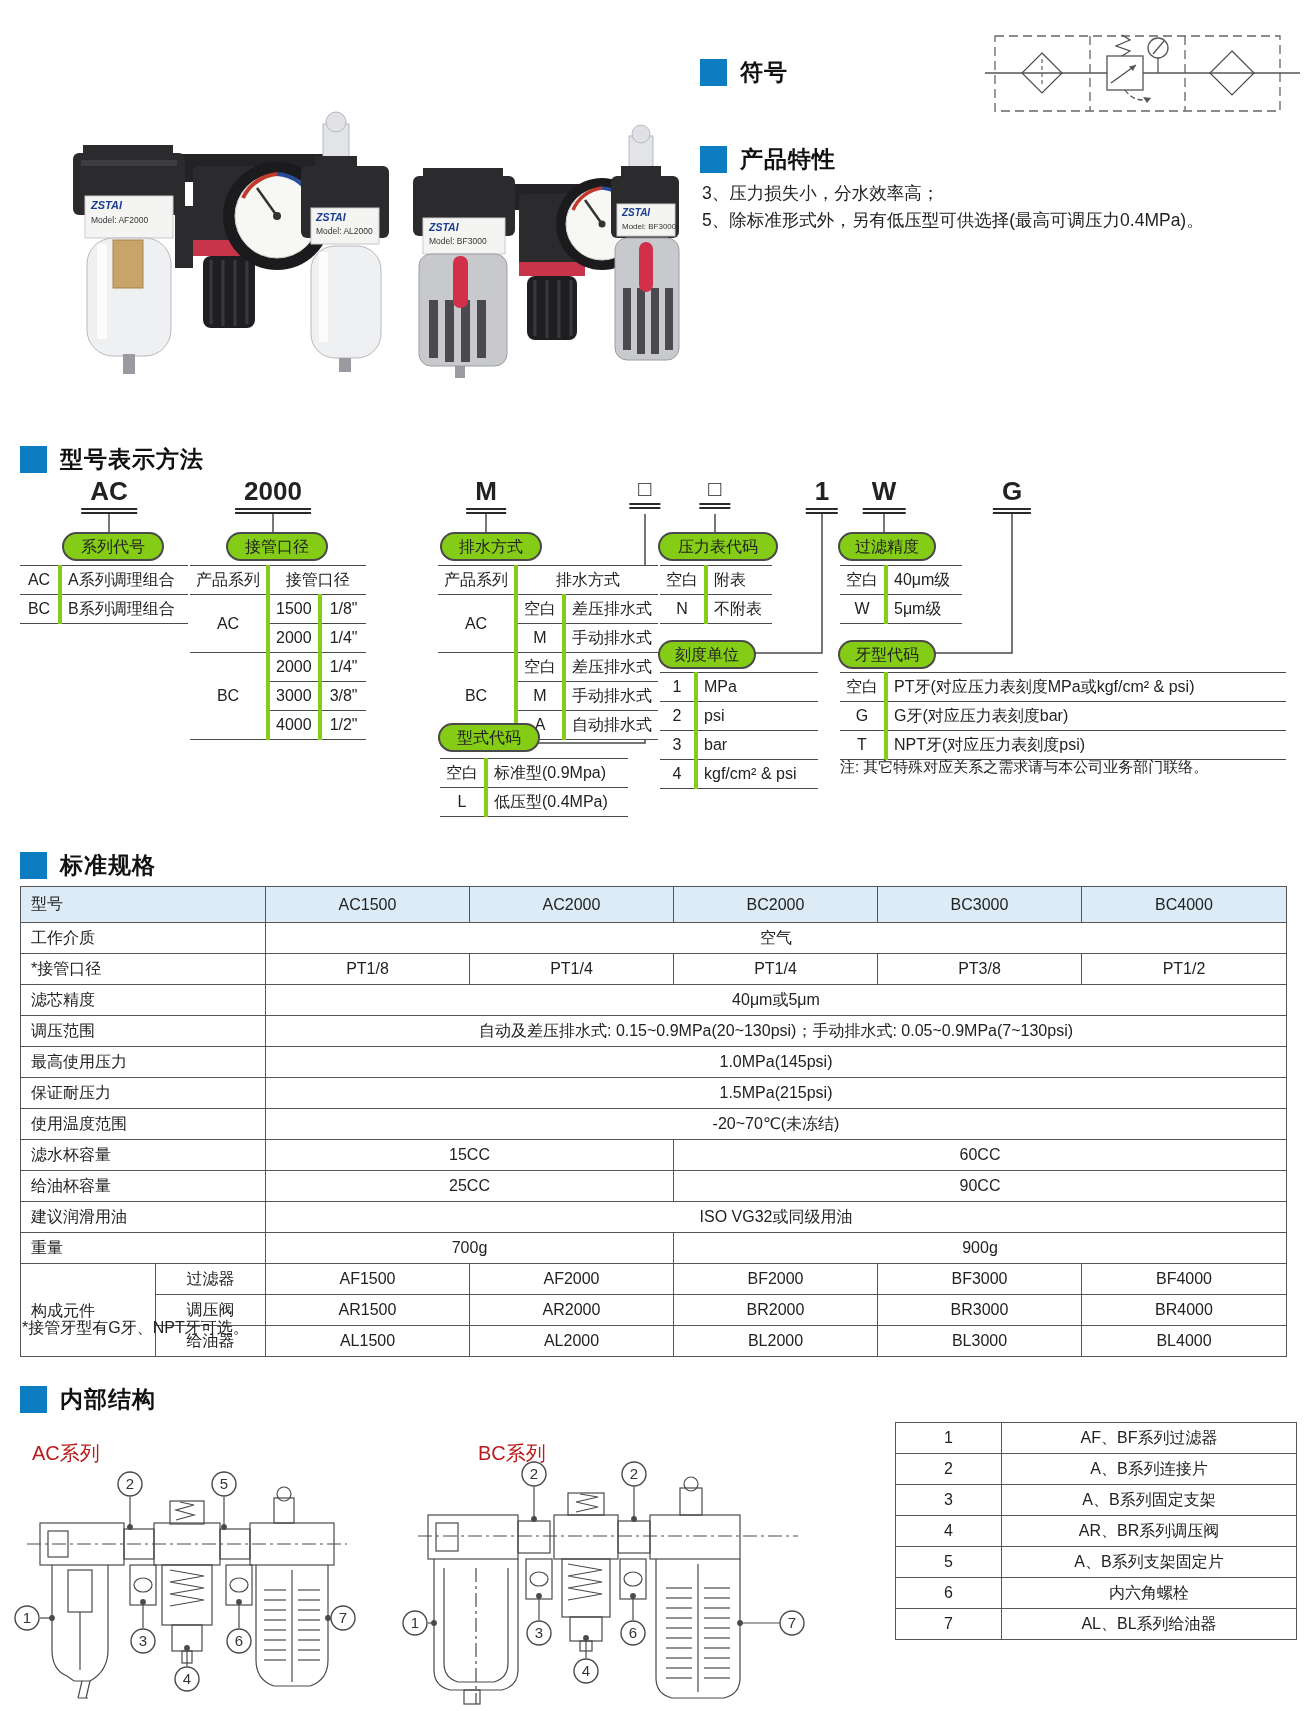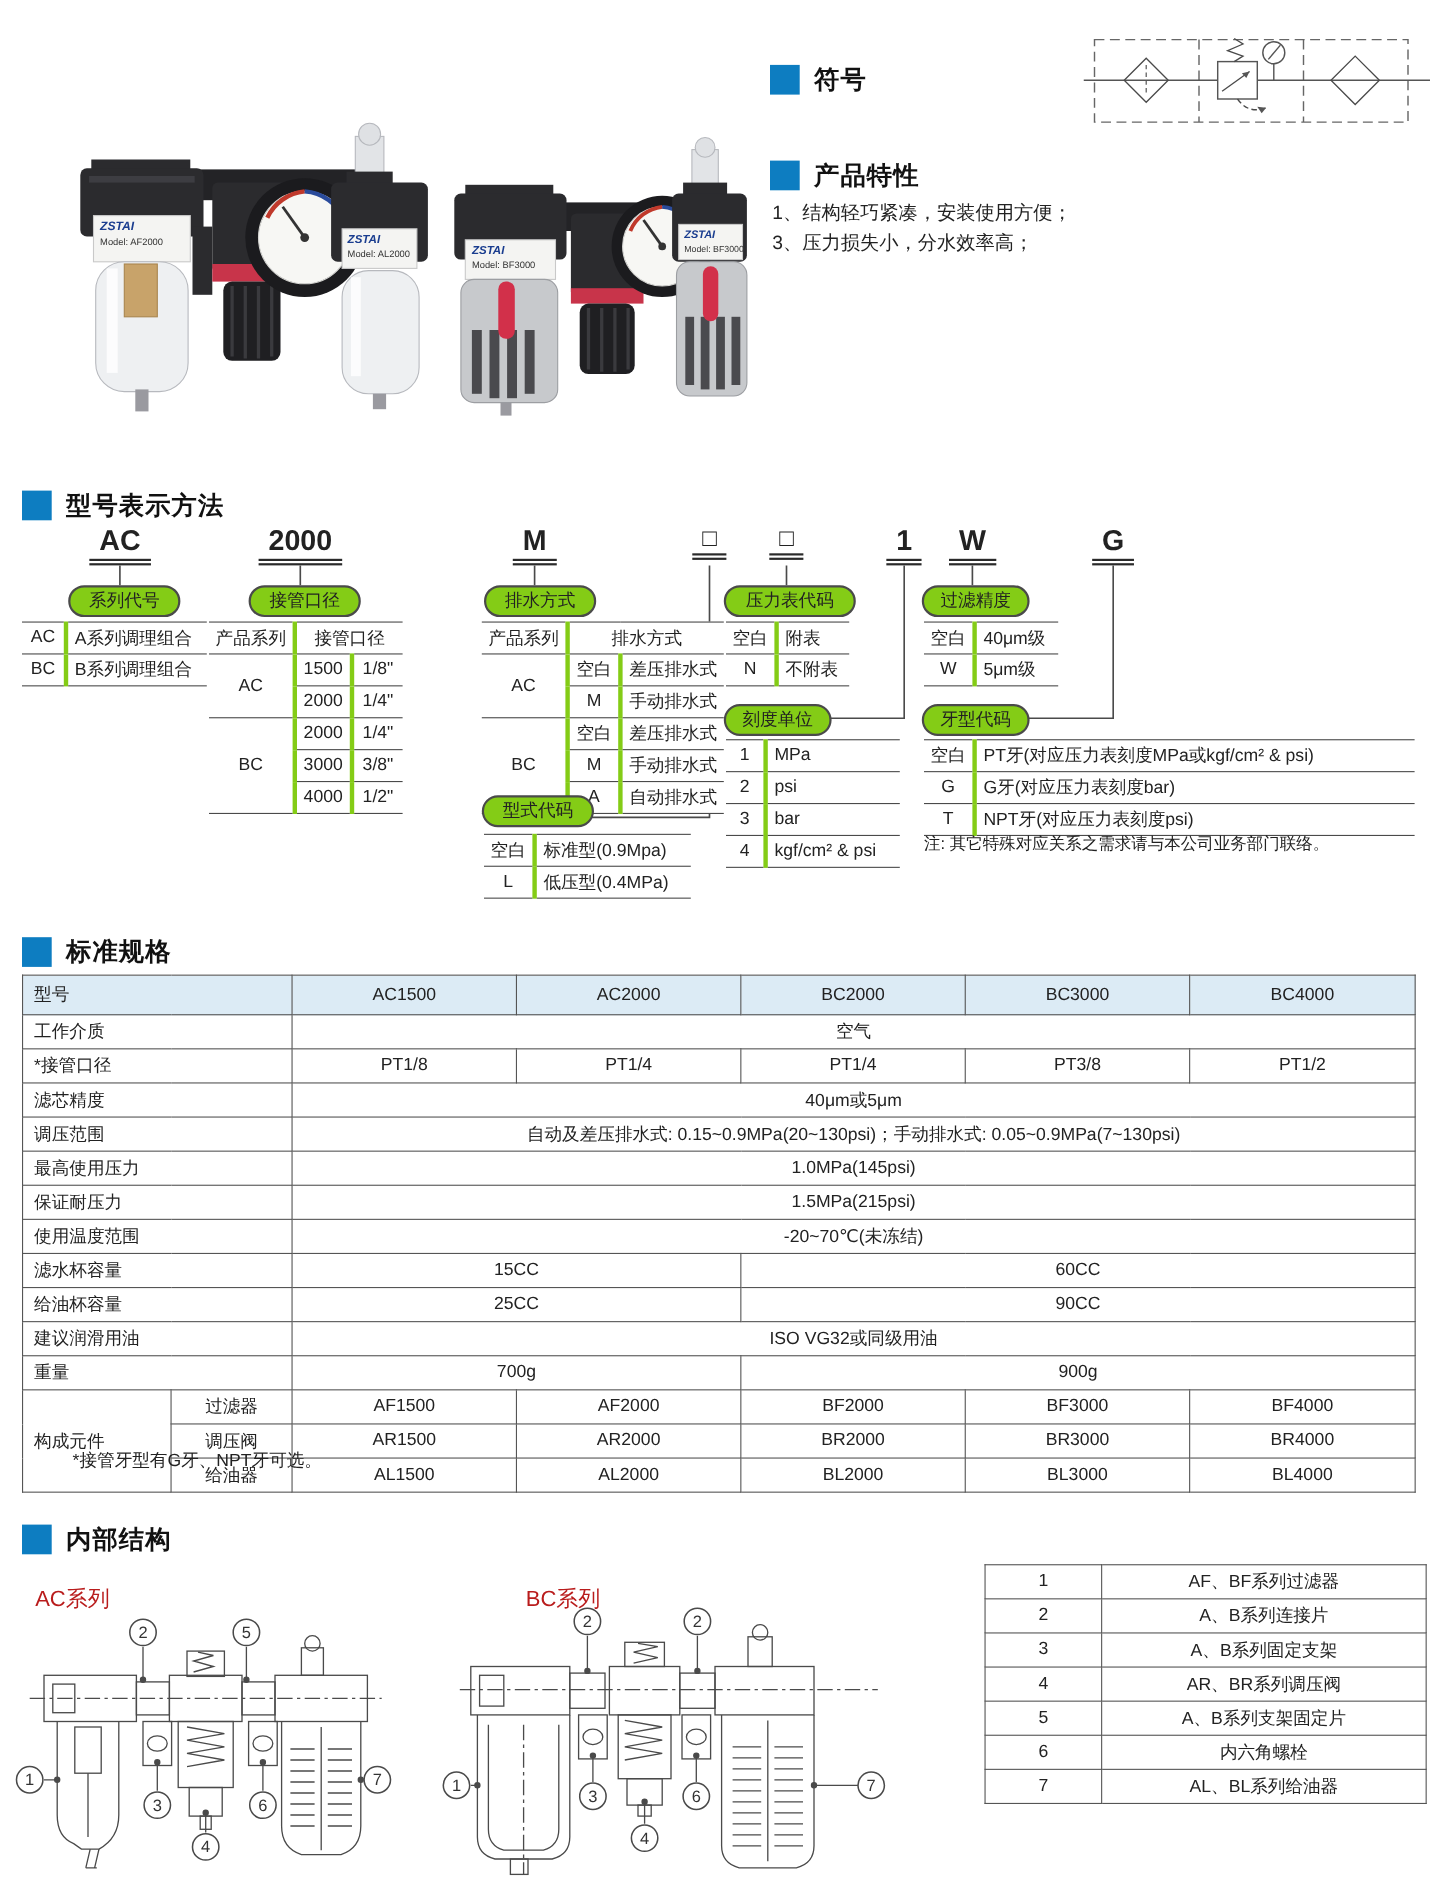--- a/index.html
+++ b/index.html
@@ -166,22 +166,22 @@
     <path class="ln" d="M140,64 Q150,78 166,72" stroke-dasharray="5 3"></path>
     <path d="M166,72 L158,71 L162,77 Z" fill="#555"></path>
     <path class="ln" d="M247,25 L269,47 L247,69 L225,47 Z" fill="#fff"></path>
   </svg>
 
   <div class="sec-h" style="left:700px;top:144px;align-items:center;">
     <span class="blue-sq"></span>
     <span class="sec-title">产品特性</span>
   </div>
   <div class="feat">
-    <div>1、结构轻巧紧凑，安装使用方便；</div>
     <div>3、压力损失小，分水效率高；</div>
+    <div>5、除标准形式外，另有低压型可供选择(最高可调压力0.4MPa)。</div>
   </div>
 
   <div class="sec-h" style="left:20px;top:444px;">
     <span class="blue-sq"></span>
     <span class="sec-title">型号表示方法</span>
   </div>
 
   <span class="code" style="left:109px;">
       <span class="cu">AC</span>
     </span>
@@ -513,21 +513,21 @@
       <td>给油器</td>
       <td>AL1500</td>
           <td>AL2000</td>
       <td>BL2000</td>
           <td>BL3000</td>
           <td>BL4000</td>
         </tr>
   </tbody>
     </table>
 
-  <div class="note" style="left:22px;top:1318px;font-size:16px;padding-left:44px;">*接管牙型有G牙、NPT牙可选。</div>
+  <div class="note" style="left:22px;top:1318px;font-size:16px;">*接管牙型有G牙、NPT牙可选。</div>
 
   <div class="sec-h" style="left:20px;top:1384px;">
     <span class="blue-sq"></span>
     <span class="sec-title">内部结构</span>
   </div>
 
   <div class="small-label" style="left:32px;top:1440px;">AC系列</div>
   <div class="small-label" style="left:478px;top:1440px;">BC系列</div>
 
   <svg style="position:absolute;left:12px;top:1470px;" width="345" height="237" viewBox="0 0 345 237">

